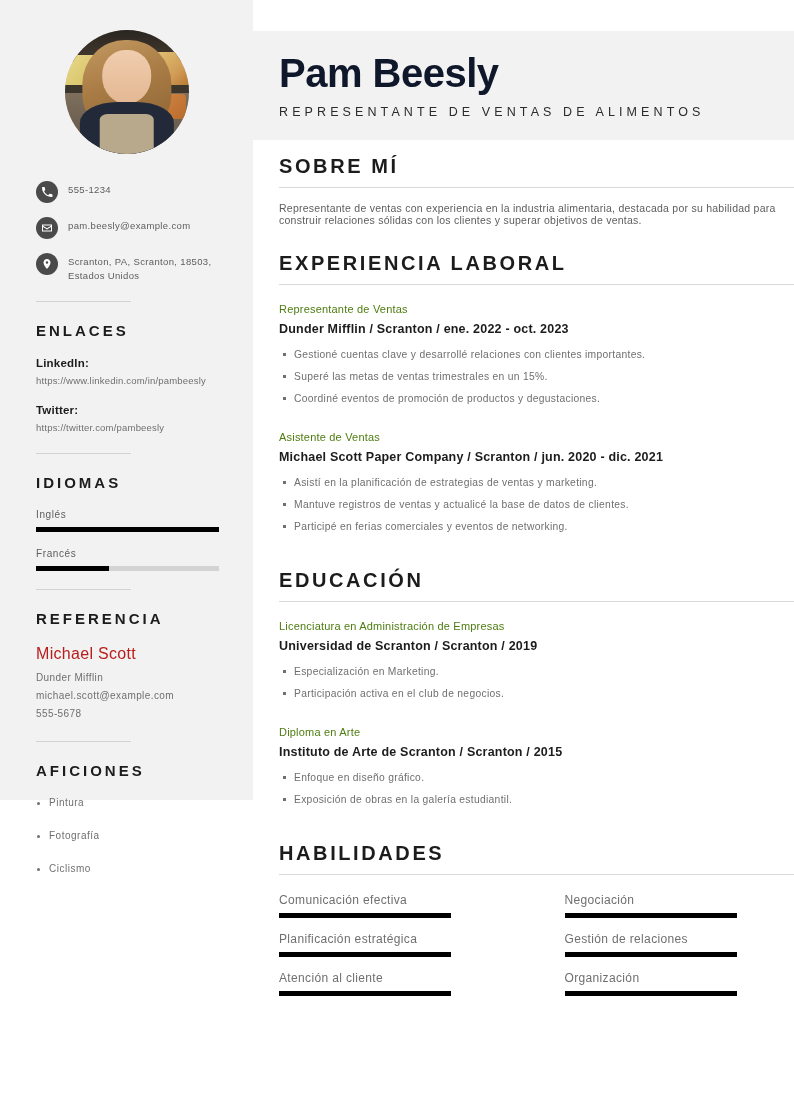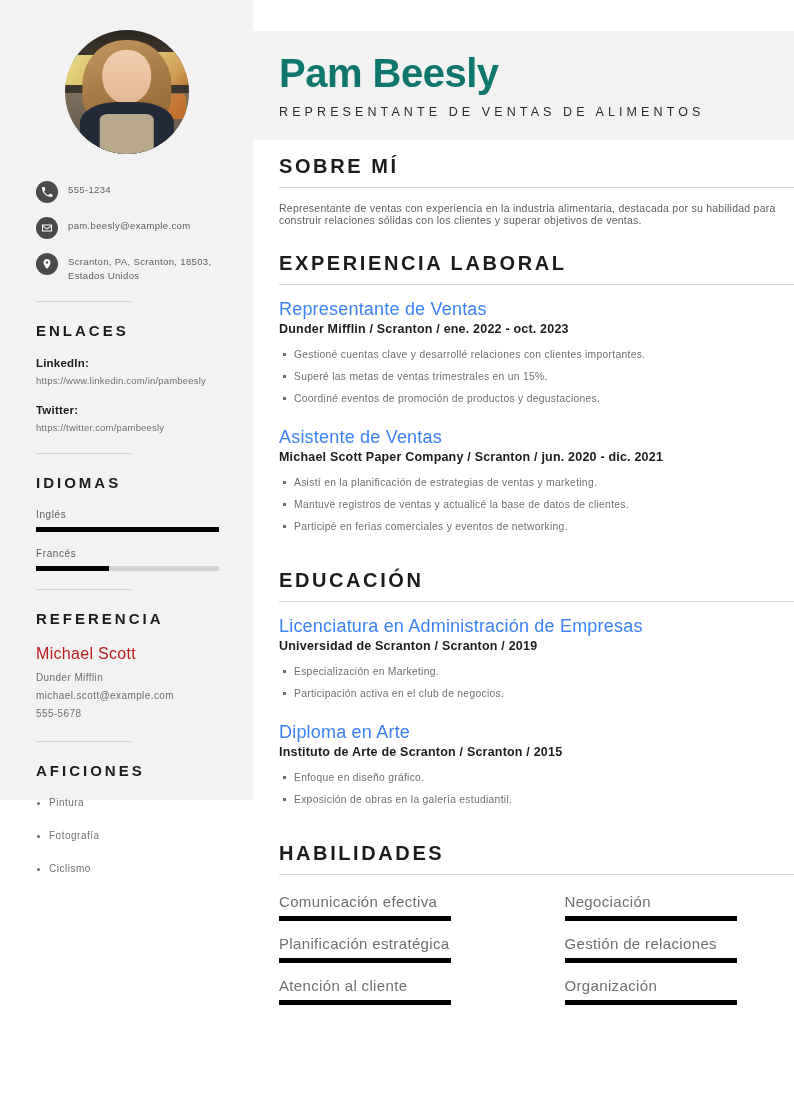--- a/index.html
+++ b/index.html
@@ -218,21 +218,21 @@
     position: absolute;
     left: 0; top: 31px;
     width: 541px;
     height: 109px;
     background: #f2f2f2;
     padding: 18px 0 0 26px;
   }
   .name {
     font-size: 40px;
     font-weight: 700;
-    color: #0f766e;
+    color: #0f172a;
     letter-spacing: -0.5px;
     line-height: 48px;
   }
   .job-title {
     margin-top: 8px;
     font-size: 12.5px;
     color: #2b2b2b;
     letter-spacing: 4.1px;
   }
 
@@ -260,22 +260,22 @@
   .summary {
     font-size: 10.5px;
     color: #5d5d5d;
     line-height: 12px;
     letter-spacing: 0.25px;
     margin-bottom: 26px;
   }
 
   .entry { margin-bottom: 17px; }
   .entry-role {
-    font-size: 18px;
-    color: #3b82f6;
+    font-size: 11px;
+    color: #4d7c0f;
     letter-spacing: 0.2px;
     line-height: 20px;
   }
   .entry-meta {
     font-size: 12.5px;
     font-weight: 700;
     color: #1c1c1c;
     letter-spacing: 0.2px;
     line-height: 20px;
     margin-bottom: 5px;
@@ -300,21 +300,21 @@
   .spacer-lg { height: 14px; }
 
   .skills-grid {
     display: grid;
     grid-template-columns: 1fr 1fr;
     column-gap: 56px;
     row-gap: 10px;
   }
   .skill { padding-top: 4px; }
   .skill-name {
-    font-size: 15px;
+    font-size: 12px;
     color: #6f6f6f;
     letter-spacing: 0.35px;
     margin-bottom: 6px;
   }
   .skill-track {
     width: 172px;
     height: 5px;
     background: #d3d3d3;
   }
   .skill-fill {

